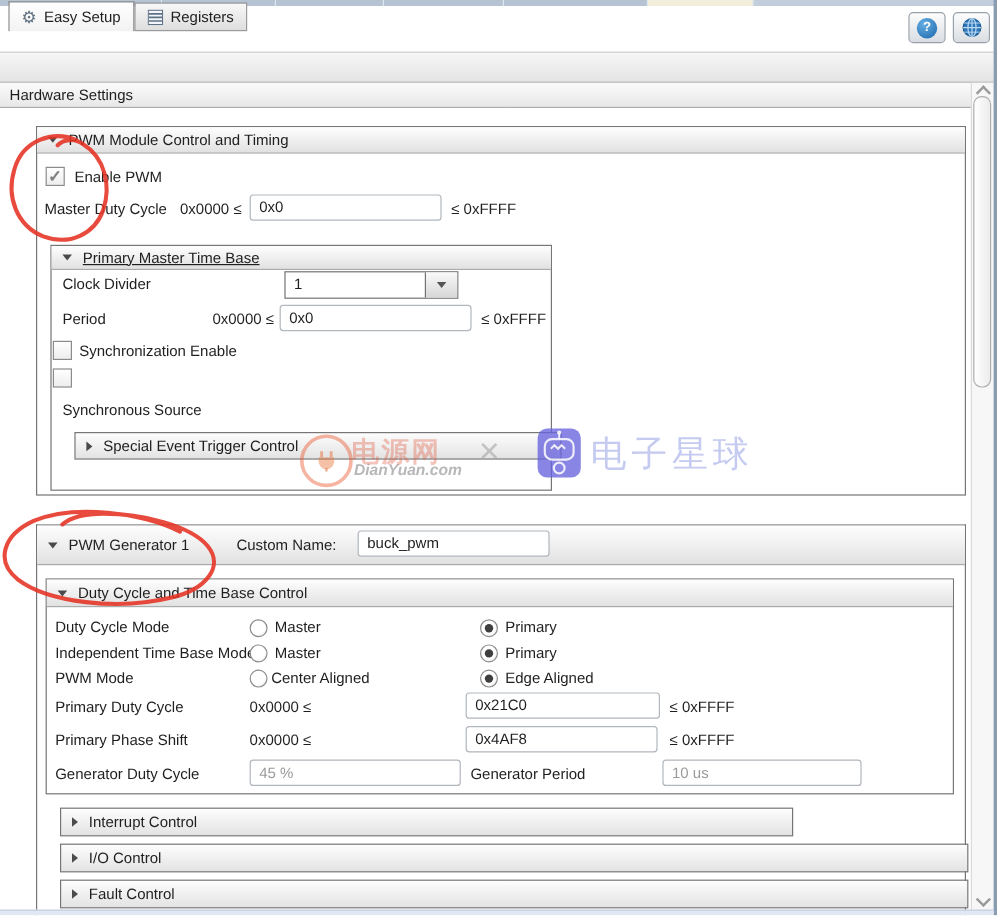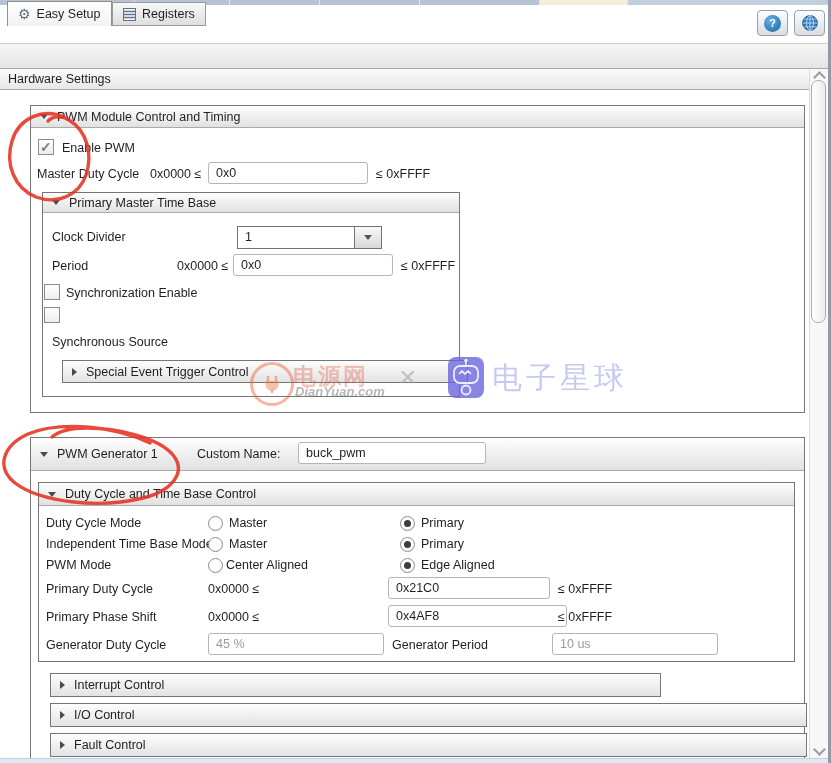--- a/index.html
+++ b/index.html
@@ -135,21 +135,21 @@
       <span>PWM Module Control and Timing</span>
     </div>
   </div>
   <div class="checkbox checked" style="left:38px;top:139px;"></div>
   <span class="lbl" style="left:62px;top:140px;">Enable PWM</span>
   <span class="lbl" style="left:37px;top:166px;">Master Duty Cycle</span>
   <span class="lbl" style="left:150px;top:166px;">0x0000 ≤</span>
   <input class="tinput" style="left: 208px; top: 162px; width: 160px;" value="0x0">
   <span class="lbl" style="left:376px;top:166px;">≤ 0xFFFF</span>
 
-  <div class="group" style="left:42px;top:192px;width:418px;height:205px;">
+  <div class="group" style="left:42px;top:204px;width:418px;height:205px;text-decoration:underline;">
     <div class="ghdr" style="height:20px;">
       <span class="tri-d"></span>
       <span>Primary Master Time Base</span>
     </div>
   </div>
   <span class="lbl" style="left:52px;top:229px;">Clock Divider</span>
   <div class="combo" style="left:237px;top:226px;width:145px;">
     <span class="val">1</span>
     <span class="btn">
         <span class="tri-d"></span>
@@ -168,21 +168,21 @@
     <span>Special Event Trigger Control</span>
   </div>
 
   <div class="group" style="left:30px;top:437px;width:775px;height:326px;border-bottom:none;">
     <div class="ghdr" style="height:33px;">
       <span class="tri-d"></span>
       <span>PWM Generator 1</span>
     </div>
   </div>
   <span class="lbl" style="left:197px;top:446px;">Custom Name:</span>
-  <input class="tinput" style="left: 298px; top: 442px; width: 188px;" value="buck_pwm">
+  <input class="tinput" style="left: 298px; top: 442px; width: 160px;" value="buck_pwm">
 
   <div class="group" style="left:38px;top:482px;width:757px;height:180px;">
     <div class="ghdr" style="height:23px;">
       <span class="tri-d"></span>
       <span>Duty Cycle and Time Base Control</span>
     </div>
   </div>
 
   <span class="lbl" style="left:46px;top:515px;">Duty Cycle Mode</span>
   <div class="radio" style="left:208px;top:516px;"></div>
@@ -202,21 +202,21 @@
   <div class="radio selected" style="left:400px;top:558px;"></div>
   <span class="lbl" style="left:421px;top:557px;">Edge Aligned</span>
 
   <span class="lbl" style="left:46px;top:581px;">Primary Duty Cycle</span>
   <span class="lbl" style="left:208px;top:581px;">0x0000 ≤</span>
   <input class="tinput" style="left: 388px; top: 577px; width: 162px;" value="0x21C0">
   <span class="lbl" style="left:558px;top:581px;">≤ 0xFFFF</span>
 
   <span class="lbl" style="left:46px;top:609px;">Primary Phase Shift</span>
   <span class="lbl" style="left:208px;top:609px;">0x0000 ≤</span>
-  <input class="tinput" style="left: 388px; top: 605px; width: 179px;" value="0x4AF8">
+  <input class="tinput" style="left: 388px; top: 605px; width: 160px;" value="0x4AF8">
   <span class="lbl" style="left:558px;top:609px;">≤ 0xFFFF</span>
 
   <span class="lbl" style="left:46px;top:637px;">Generator Duty Cycle</span>
   <input class="tinput disabled" style="left: 208px; top: 633px; width: 176px;" value="45 %">
   <span class="lbl" style="left:392px;top:637px;">Generator Period</span>
   <input class="tinput disabled" style="left: 552px; top: 633px; width: 166px;" value="10 us">
 
   <div class="bar" style="left:38px;top:673px;width:611px;height:24px;">
     <span class="tri-r"></span>
     <span>Interrupt Control</span>

